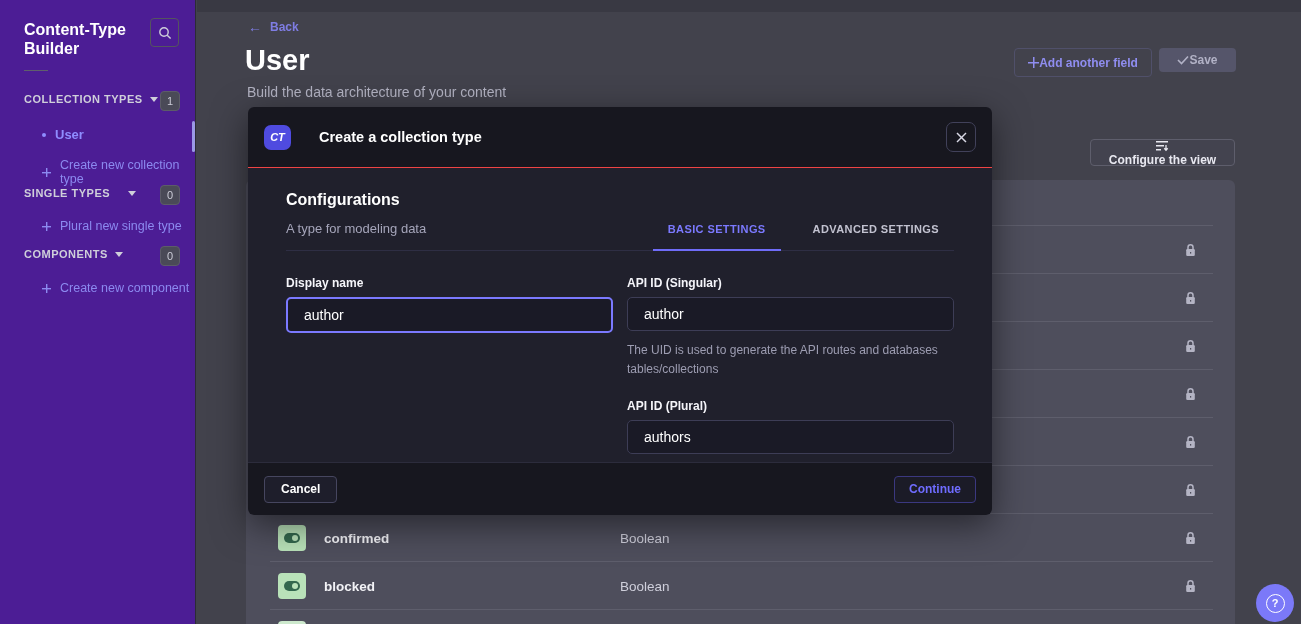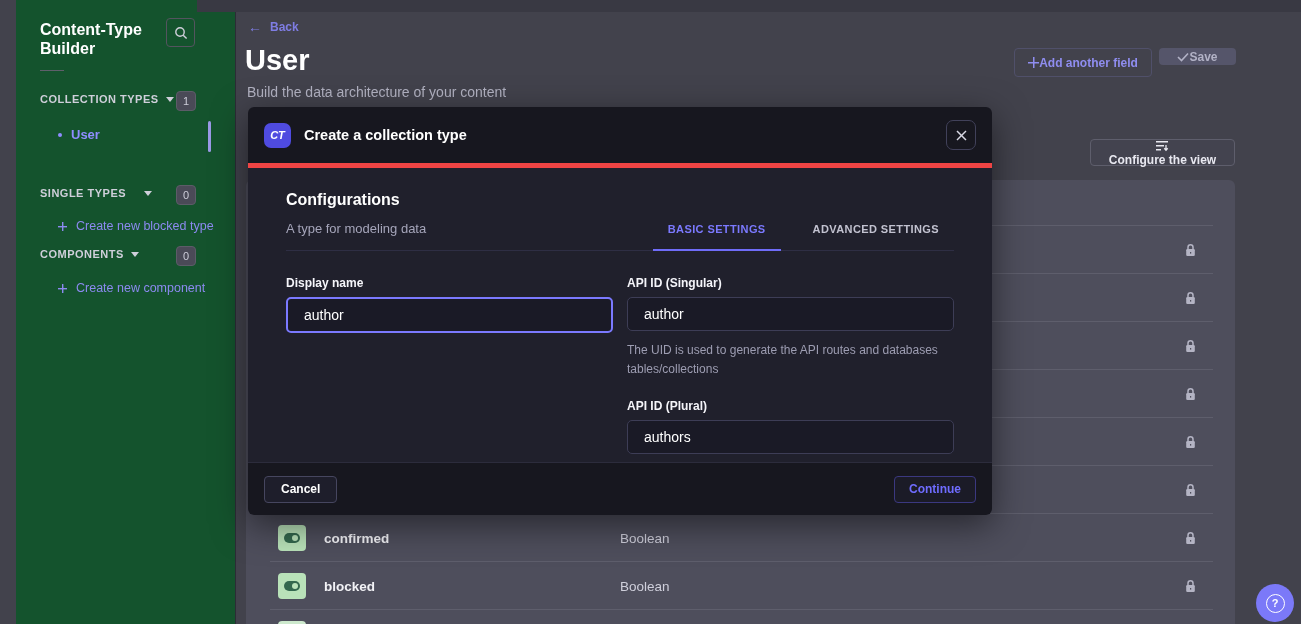--- a/index.html
+++ b/index.html
@@ -1,21 +1,21 @@
 <!DOCTYPE html>
 <html><head>
 <meta charset="utf-8">
 <style>
   * { margin:0; padding:0; box-sizing:border-box; }
   html,body { width:1301px; height:624px; overflow:hidden; }
   body { font-family:"Liberation Sans", sans-serif; background:#42424c; position:relative; }
 
   
-  .sidebar { position:absolute; left:16px; top:0; width:220px; height:624px;
-             background:#14532d; border-right:1px solid #2c2c36; }
+  .sidebar { position:absolute; left:0; top:0; width:196px; height:624px;
+             background:#4c1d95; border-right:1px solid #2c2c36; }
   .sb-title { position:absolute; left:24px; top:20px; width:120px;
               font-size:16px; font-weight:bold; color:#ffffff; line-height:19px; }
   .sb-search { position:absolute; left:150px; top:18px; width:29px; height:29px;
                border:1px solid #54545f; border-radius:4px; background:transparent;
                display:flex; align-items:center; justify-content:center; cursor:pointer; }
   .sb-divider { position:absolute; left:24px; top:70px; width:24px; height:1px; background:#5f5f6b; }
   .sb-section { position:absolute; left:24px; display:flex; align-items:center; gap:7px;
                 font-size:11px; font-weight:bold; letter-spacing:.5px; color:#cfcfda; cursor:pointer; }
   .caret { width:0; height:0; border-left:4px solid transparent; border-right:4px solid transparent;
            border-top:5px solid #cfcfda; }
@@ -34,21 +34,21 @@
   .back { position:absolute; left:248px; top:20px; display:flex; align-items:center; gap:8px;
           font-size:12px; font-weight:bold; color:#7f7de4; cursor:pointer; }
   .back .arr { font-size:14px; line-height:12px; }
   .page-title { position:absolute; left:245px; top:44px; font-size:29px; font-weight:bold; color:#ffffff; }
   .page-sub { position:absolute; left:247px; top:84px; font-size:14px; color:#b2b2c2; }
 
   .btn { display:flex; align-items:center; justify-content:center; border-radius:4px;
          font-size:12px; font-weight:bold; cursor:pointer; border:1px solid transparent; }
   .btn-addfield { position:absolute; left:1014px; top:48px; width:138px; height:29px;
                   border-color:#50506a; color:#8f8df0; background:transparent; }
-  .btn-save { position:absolute; left:1159px; top:48px; width:77px; height:17px;
+  .btn-save { position:absolute; left:1159px; top:48px; width:77px; height:24px;
               background:#55556a; color:#b2b2c6; }
   .btn-configure { position:absolute; left:1090px; top:139px; width:145px; height:27px;
                    background:#43434f; border-color:#5e5e6c; color:#e8e8f0;flex-direction:column; }
 
   
   .card { position:absolute; left:246px; top:180px; width:989px; height:444px;
           background:#4e4e5c; border-radius:6px 6px 0 0; overflow:hidden; }
   .trow { position:relative; height:48px; cursor:pointer; }
   .trow.thead { height:46px; cursor:default; }
   .trow::after { content:""; position:absolute; left:24px; right:22px; bottom:0; height:1px; background:#5e5e6c; }
@@ -64,22 +64,22 @@
 
   
   .fab { position:absolute; left:1256px; top:584px; width:38px; height:38px; border-radius:50%;
          background:#7b79f8; display:flex; align-items:center; justify-content:center; cursor:pointer; }
   .fab-q { width:19px; height:19px; border:1.6px solid #ffffff; border-radius:50%;
            color:#ffffff; font-size:11px; font-weight:bold; display:flex; align-items:center; justify-content:center; }
 
   
   .modal { position:absolute; left:248px; top:107px; width:744px; height:408px; border-radius:6px;
            overflow:hidden; box-shadow:0 10px 35px rgba(0,0,0,.5); }
-  .m-header { height:61px; background:#17171f; border-bottom:5px solid #ef4444;
-              display:flex; align-items:center; padding:0 16px; }
+  .m-header { height:61px; background:#17171f; border-bottom:1px solid #ef4444;
+              display:flex; align-items:center; padding:0 16px;gap:15px; }
   .ct-badge { width:27px; height:25px; background:#4f4be0; border-radius:7px; color:#ffffff;
               font-size:11px; font-weight:bold; font-style:italic;
               display:flex; align-items:center; justify-content:center; }
   .m-title { margin-left:13px; font-size:14.5px; font-weight:bold; color:#ffffff; }
   .m-close { margin-left:auto; width:30px; height:30px; border:1px solid #41415a; border-radius:7px;
              background:transparent; display:flex; align-items:center; justify-content:center; cursor:pointer; }
   .m-body { height:294px; background:#20202c; padding:0 38px; }
   .m-head { display:flex; justify-content:space-between; align-items:flex-end;
             border-bottom:1px solid #2e2e44; height:83px; }
   .m-headings { padding-bottom:14px; }
@@ -121,35 +121,44 @@
   <div class="sb-section" style="top:93px;text-align:center;">
     <span>COLLECTION TYPES</span>
     <span class="caret"></span>
   </div>
   <div class="sb-badge" style="top:91px;">1</div>
 
   <div class="sb-link active" style="top:127px;">
     <span class="dot"></span>
     <span>User</span>
   </div>
+  <div class="sb-link" style="top:158px;">
+    <span>
+        <svg width="9" height="9" viewBox="0 0 9 9">
+          <rect x="4" y="0" width="1.4" height="9" fill="#8c8af0"></rect>
+          <rect x="0" y="4" width="9" height="1.4" fill="#8c8af0"></rect>
+        </svg>
+      </span>
+    <span>Create new collection type</span>
+  </div>
 
   <div class="sb-section" style="top:187px;gap:18px;">
     <span>SINGLE TYPES</span>
     <span class="caret"></span>
   </div>
   <div class="sb-badge" style="top:185px;">0</div>
 
   <div class="sb-link" style="top:219px;">
     <span>
         <svg width="9" height="9" viewBox="0 0 9 9">
           <rect x="4" y="0" width="1.4" height="9" fill="#8c8af0"></rect>
           <rect x="0" y="4" width="9" height="1.4" fill="#8c8af0"></rect>
         </svg>
       </span>
-    <span>Create new blocked type</span>
+    <span>Plural new single type</span>
   </div>
 
   <div class="sb-section" style="top:248px;">
     <span>COMPONENTS</span>
     <span class="caret"></span>
   </div>
   <div class="sb-badge" style="top:246px;">0</div>
 
   <div class="sb-link" style="top:281px;">
     <span>

